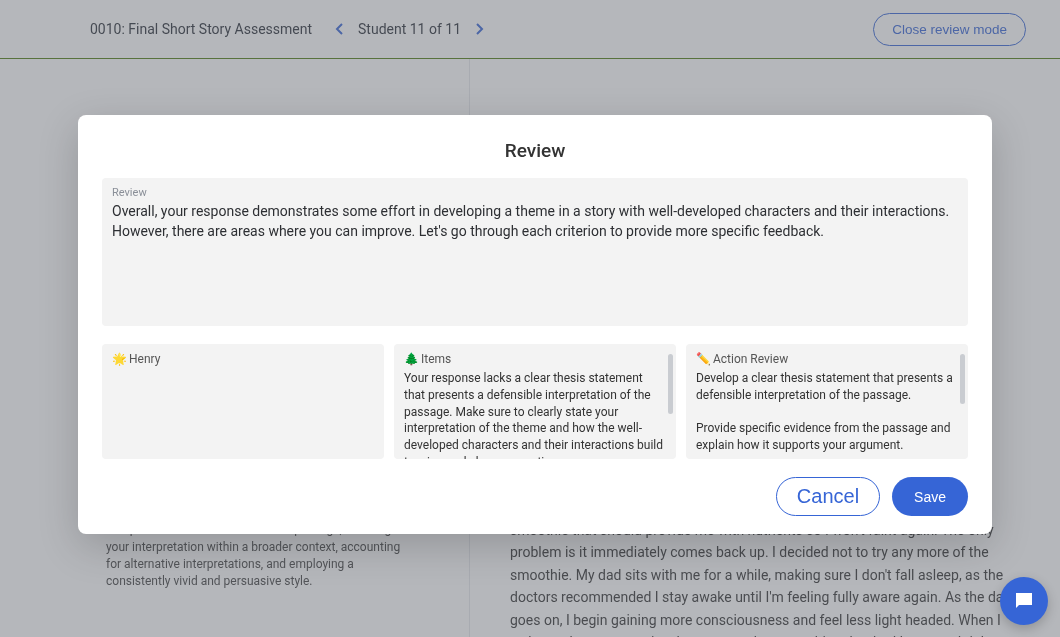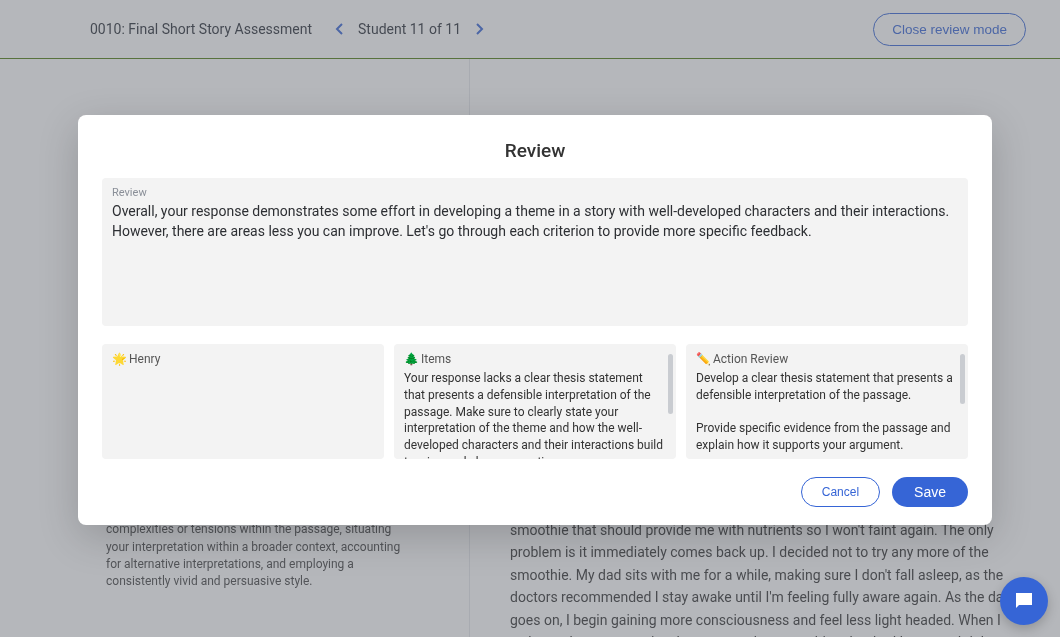--- a/index.html
+++ b/index.html
@@ -38,21 +38,21 @@
   .box-label { font-size:11px; color:#8a8f98; margin-bottom:2px; }
   .review-text { font-size:14px; color:#2d2f33; line-height:1.45; outline:none; }
   
   .tri-row { display:flex; gap:10px; margin-bottom:18px; }
   .tri-box { flex:1; background:#f3f3f3; border-radius:4px; padding:8px 10px; height:115px; overflow:hidden; position:relative; }
   .tri-label { font-size:12px; color:#555; margin-bottom:4px; display:flex; align-items:center; gap:2px; }
   .tri-body { font-size:12px; color:#333; line-height:1.4; white-space:pre-wrap; }
   .tri-scroll { position:absolute; right:3px; top:10px; width:5px; height:60px; background:#c9ccd1; border-radius:3px; }
   
   .modal-actions { display:flex; justify-content:flex-end; gap:12px; }
-  .btn-cancel { border:1.5px solid #3665d6; color:#3665d6; background:#fff; border-radius:20px; padding:7px 20px; font-size:12px; cursor:pointer; }
+  .btn-cancel { border:1.5px solid #3665d6; color:#3665d6; background:#fff; border-radius:20px; padding:7px 20px; font-size:20px; cursor:pointer; }
   .btn-save { border:none; background:#3665d6; color:#fff; border-radius:20px; padding:7px 22px; font-size:14px; font-weight:400; cursor:pointer; }
   
   
   .intercom { position:absolute; right:12px; bottom:12px; width:48px; height:48px; border-radius:50%; background:#3665d6; display:flex; align-items:center; justify-content:center; cursor:pointer; box-shadow:0 4px 12px rgba(0,0,0,0.2); }
   .intercom svg { fill:#fff; }
 </style>
 </head>
 <body>
 
 <div class="header">
@@ -88,21 +88,21 @@
     <div>smoothie that should provide me with nutrients so I won't faint again. The only problem is it immediately comes back up. I decided not to try any more of the smoothie. My dad sits with me for a while, making sure I don't fall asleep, as the doctors recommended I stay awake until I'm feeling fully aware again. As the day goes on, I begin gaining more consciousness and feel less light headed. When I wake up the next morning, I can remember everything that had happened right before I</div>
   </div>
 
   <div class="dim" style="top:-59px; height:637px;"></div>
 
   <div class="modal" style="top:56px;">
     <div class="modal-title">Review</div>
 
     <div class="review-box">
       <div class="box-label">Review</div>
-      <div class="review-text" contenteditable="true" style="">Overall, your response demonstrates some effort in developing a theme in a story with well-developed characters and their interactions. However, there are areas less you can improve. Let's go through each criterion to provide more specific feedback.</div>
+      <div class="review-text" contenteditable="true" style="">Overall, your response demonstrates some effort in developing a theme in a story with well-developed characters and their interactions. However, there are areas where you can improve. Let's go through each criterion to provide more specific feedback.</div>
     </div>
 
     <div class="tri-row">
       <div class="tri-box">
         <div class="tri-label">
             <span>🌟</span>
             <span>Henry</span>
           </div>
         <div class="tri-body" contenteditable="true" style=""></div>
       </div>

